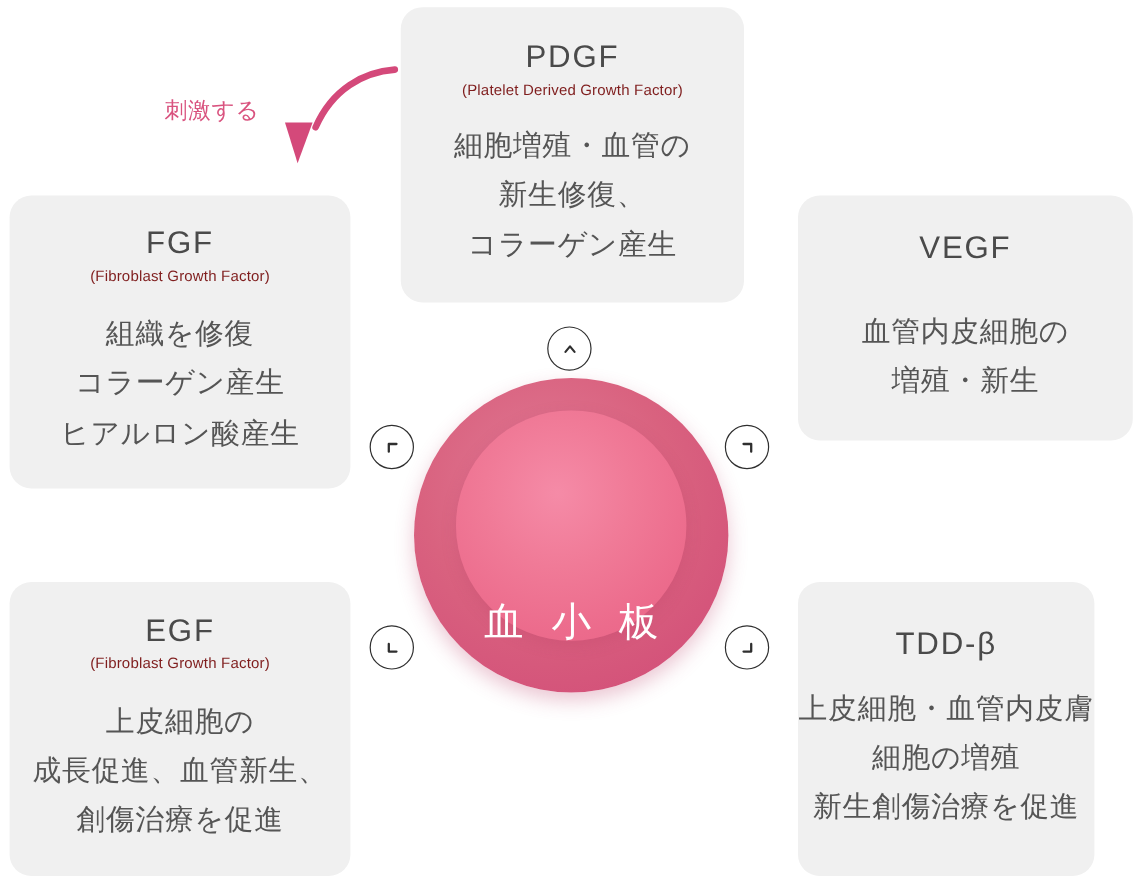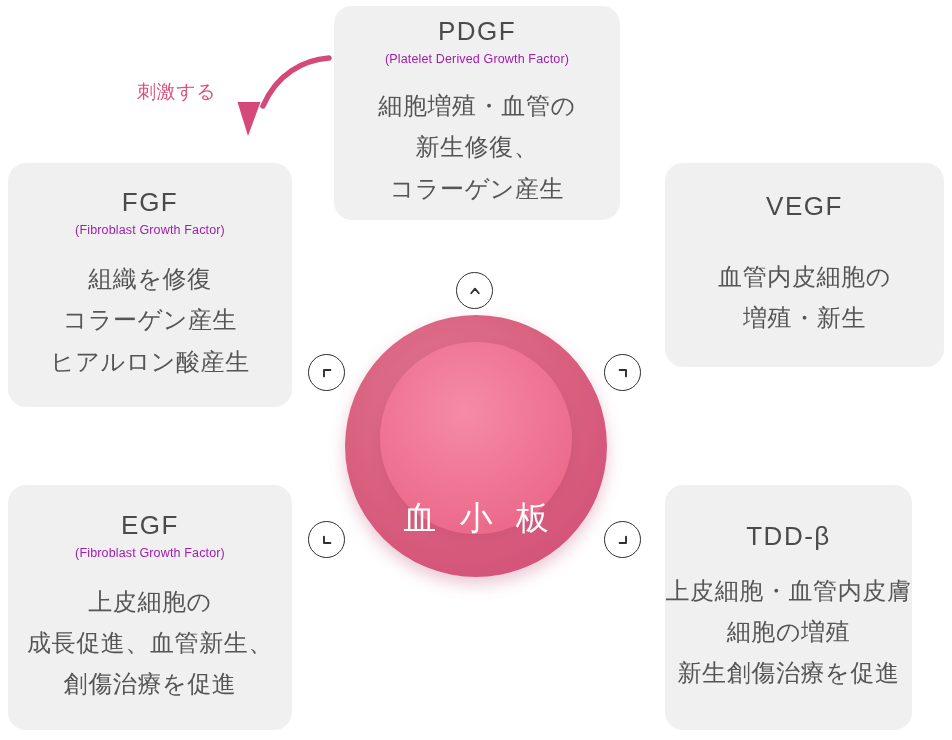--- a/index.html
+++ b/index.html
@@ -34,40 +34,40 @@
   }
   .card-title {
     font-size: 26px;
     color: #4a4a4a;
     letter-spacing: 1.5px;
     line-height: 1.15;
     font-weight: 400;
   }
   .card-subtitle {
     font-size: 12.5px;
-    color: #a21caf;
+    color: #7f1d1d;
     letter-spacing: 0.15px;
     line-height: 1.2;
     margin-top: 5px;
     white-space: nowrap;
   }
   .card-body {
     font-size: 24px;
     color: #555555;
     line-height: 1.72;
     letter-spacing: 0.6px;
     margin-top: 20px;
   }
   .card-body.tight { margin-top: 18px; }
   .card-body div { white-space: nowrap; }
 
   
   #card-fgf   { left: 8px;   top: 163px; width: 284px; height: 244px; }
   #card-egf   { left: 8px;   top: 485px; width: 284px; height: 245px; }
-  #card-pdgf  { left: 334px; top: 6px;   width: 286px; height: 214px; }
+  #card-pdgf  { left: 334px; top: 6px;   width: 286px; height: 246px; }
   #card-vegf  { left: 665px; top: 163px; width: 279px; height: 204px; }
   #card-tddb  { left: 665px; top: 485px; width: 247px; height: 245px; }
 
   #card-pdgf .card-body { margin-top: 18px; }
   #card-vegf .card-body { margin-top: 34px; }
 
   
   #platelet-outer {
     position: absolute;
     left: 345px;

